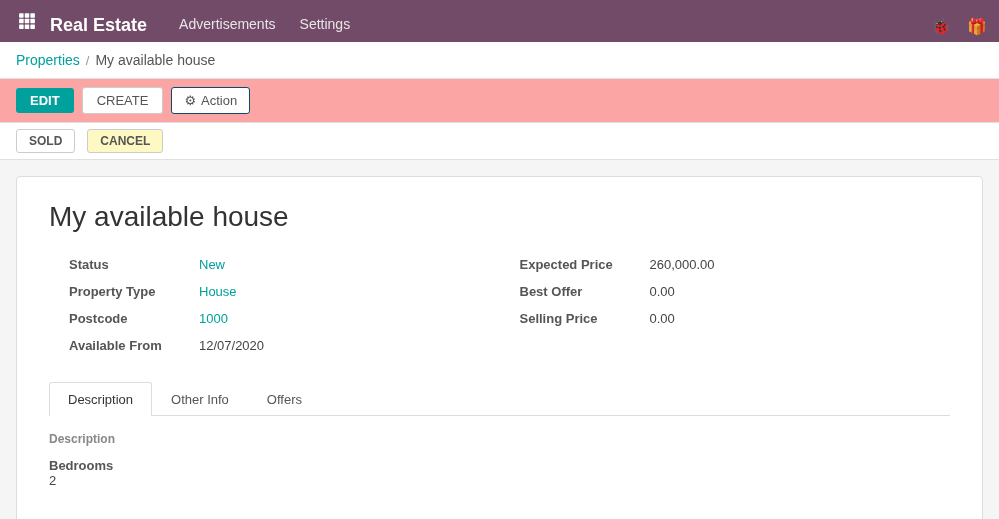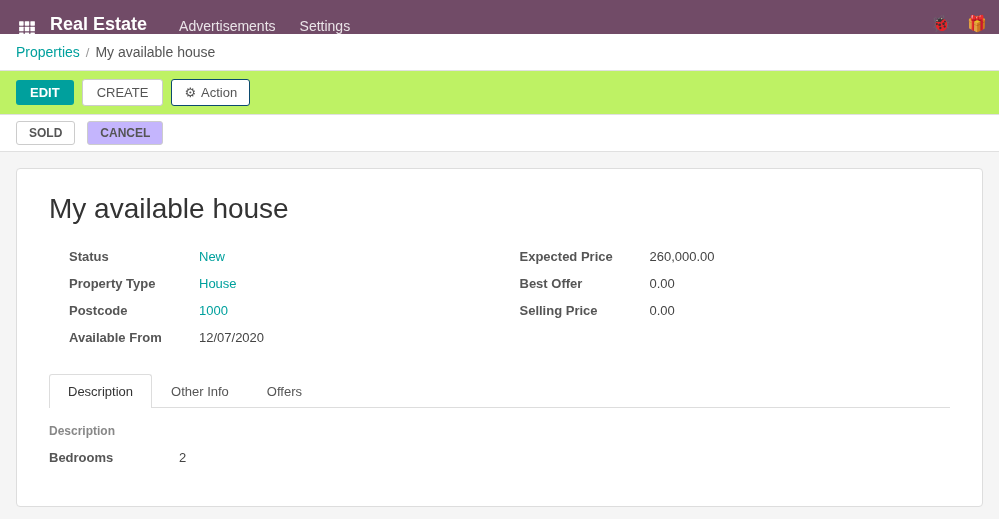--- a/index.html
+++ b/index.html
@@ -1,24 +1,24 @@
 <!DOCTYPE html>
 <html><head>
   <meta charset="utf-8">
   <style>
     * { box-sizing: border-box; margin: 0; padding: 0; }
     body { font-family: 'Segoe UI', Arial, sans-serif; font-size: 14px; background: #f5f5f5; color: #333; }
 
     
     .topnav {
       background: #714B67;
-      height: 34px;
+      height: 42px;
       display: flex;
-      align-items: flex-start;
-      padding: 14px 12px;
+      align-items: flex-end;
+      padding: 6px 12px;
       color: white;
     }
     .topnav-grid-icon {
       width: 30px; height: 30px;
       display: flex; align-items: center; justify-content: center;
       cursor: pointer; margin-right: 8px;
     }
     .topnav-grid-icon svg { width: 18px; height: 18px; fill: white; }
     .topnav-brand {
       font-size: 18px; font-weight: 600; color: white; margin-right: 32px;
@@ -52,21 +52,21 @@
       padding: 10px 16px;
       border-bottom: 1px solid #e0e0e0;
       display: flex; align-items: center; gap: 6px;
     }
     .breadcrumb-link { color: #00a09d; cursor: pointer; font-size: 14px; }
     .breadcrumb-sep { color: #999; font-size: 13px; }
     .breadcrumb-current { color: #555; font-size: 14px; }
 
     
     .action-bar {
-      background: #bef264;
+      background: #fca5a5;
       padding: 8px 16px;
       display: flex; align-items: center; gap: 8px;
       border-bottom: 1px solid #e0e0e0;
     }
     .btn-edit {
       background: #00a09d; color: white; border: none;
       padding: 5px 14px; border-radius: 3px; font-size: 13px; font-weight: 600;
       cursor: pointer;
     }
     .btn-create {
@@ -95,21 +95,21 @@
       padding: 6px 16px;
       display: flex; align-items: center; gap: 12px;
       border-bottom: 1px solid #e0e0e0;
     }
     .btn-sold {
       background: white; color: #555; border: 1px solid #ccc;
       padding: 4px 12px; border-radius: 3px; font-size: 12px; font-weight: 600;
       cursor: pointer; text-transform: uppercase;
     }
     .btn-cancel {
-      background: #c4b5fd; color: #555; border: 1px solid #ccc;
+      background: #fef9c3; color: #555; border: 1px solid #ccc;
       padding: 4px 12px; border-radius: 3px; font-size: 12px; font-weight: 600;
       cursor: pointer; text-transform: uppercase;
     }
 
     
     .main-content {
       padding: 16px;
       background: #f5f5f5;
     }
     .record-card {
@@ -158,21 +158,21 @@
 
     
     .tab-content {
       padding: 16px 0;
     }
     .tab-section-label {
       color: #888; font-size: 12px; font-weight: 600; margin-bottom: 12px;
       text-transform: none;
     }
     .tab-field-row {
-      display: flex; align-items: baseline; gap: 0; margin-bottom: 1px;
+      display: flex; align-items: baseline; gap: 0; margin-bottom: 1px; flex-direction: column;
     }
     .tab-field-label {
       color: #555; font-size: 13px; font-weight: 600; min-width: 130px;
     }
     .tab-field-value {
       color: #444; font-size: 13px;
     }
 
     
     .gear-icon::before { content: '⚙'; font-size: 13px; }

